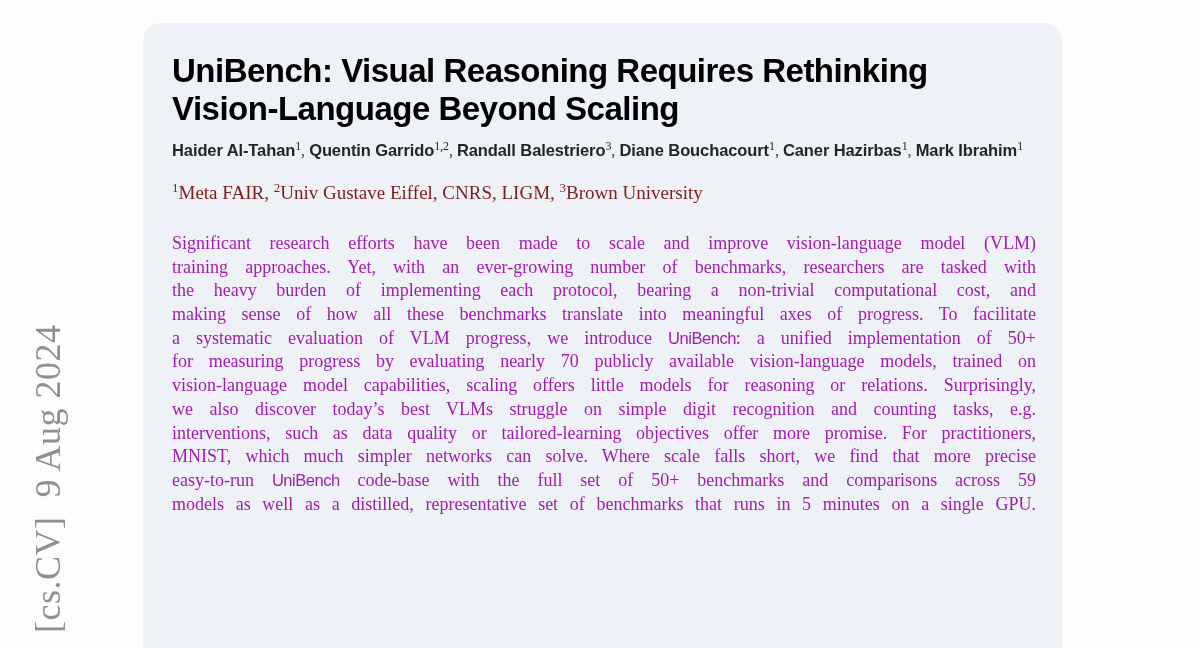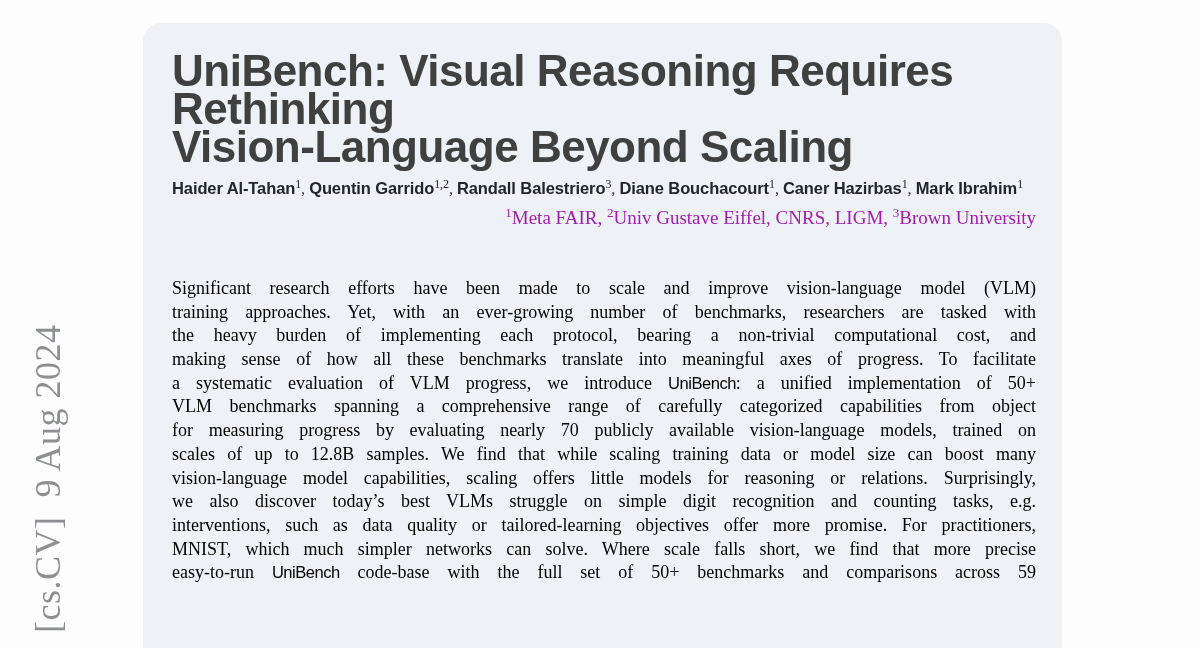--- a/index.html
+++ b/index.html
@@ -31,61 +31,60 @@
   .card {
     position: absolute;
     left: 143px; top: 23px;
     width: 919px; height: 660px;
     background: #eef1f5;
     border-radius: 18px;
     padding: 29px 26px 0 29px;
   }
   .title {
     margin: 0 0 9px 0;
-    font-size: 44px;
+    font-size: 33px;
     font-weight: bold;
     letter-spacing: -0.5px;
     line-height: 38px;
-    color: #404040;
+    color: #000000;
   }
   .authors {
     width: 864px;
     font-size: 16.5px;
     font-weight: bold;
     letter-spacing: -0.1px;
     color: #21262c;
     line-height: 26px;
-    margin-bottom: 3px;
+    margin-bottom: 16px;
   }
   .authors sup, .affiliations sup {
     font-family: "Liberation Serif", serif;
     font-weight: normal;
     font-size: 12px;
     line-height: 0;
     vertical-align: super;
   }
   .authors .sep {
     font-family: "Liberation Serif", serif;
     font-weight: normal;
     color: #3d4651;
   }
   .affiliations {
     font-family: "Liberation Serif", serif;
     font-size: 19px;
-    color: #a21caf;
+    color: #7f1d1d;
     line-height: 26px;
-    text-align: right;
   }
   .affiliations sup { font-size: 13px; }
   .abstract {
-    margin-top: 46px;
+    margin-top: 26px;
     width: 864px;
     font-family: "Liberation Serif", serif;
     font-size: 18px;
-    color: #000000;
+    color: #a21caf;
   }
   .abs-line {
     text-align: justify;
     text-align-last: justify;
     line-height: 23.7px;
     height: 23.7px;
     overflow: visible;
   }
   .tt {
     font-family: Liberation Sans, sans-serif;
@@ -110,24 +109,23 @@
     <div class="authors" id="authors"><span class="author-name">Haider Al-Tahan</span><sup>1</sup><span class="sep">, </span><span class="author-name">Quentin Garrido</span><sup>1,2</sup><span class="sep">, </span><span class="author-name">Randall Balestriero</span><sup>3</sup><span class="sep">, </span><span class="author-name">Diane Bouchacourt</span><sup>1</sup><span class="sep">, </span><span class="author-name">Caner Hazirbas</span><sup>1</sup><span class="sep">, </span><span class="author-name">Mark Ibrahim</span><sup>1</sup></div>
 
     <div class="affiliations" id="affiliations"><sup>1</sup><span>Meta FAIR, </span><sup>2</sup><span>Univ Gustave Eiffel, CNRS, LIGM, </span><sup>3</sup><span>Brown University</span></div>
 
     <div class="abstract" id="abstract">
         <div class="abs-line">Significant research efforts have been made to scale and improve vision-language model (VLM)</div>
         <div class="abs-line">training approaches. Yet, with an ever-growing number of benchmarks, researchers are tasked with</div>
         <div class="abs-line">the heavy burden of implementing each protocol, bearing a non-trivial computational cost, and</div>
         <div class="abs-line">making sense of how all these benchmarks translate into meaningful axes of progress. To facilitate</div>
         <div class="abs-line">a systematic evaluation of VLM progress, we introduce <span class="tt">UniBench</span>: a unified implementation of 50+</div>
-        <div class="abs-line">VLM benchmarks spanning a comprehensive range of carefully categorized capabilities from object</div>
         <div class="abs-line">for measuring progress by evaluating nearly 70 publicly available vision-language models, trained on</div>
-        <div class="abs-line">scales of up to 12.8B samples. We find that while scaling training data or model size can boost many</div>
         <div class="abs-line">vision-language model capabilities, scaling offers little models for reasoning or relations. Surprisingly,</div>
         <div class="abs-line">we also discover today’s best VLMs struggle on simple digit recognition and counting tasks, e.g.</div>
         <div class="abs-line">interventions, such as data quality or tailored-learning objectives offer more promise. For practitioners,</div>
         <div class="abs-line">MNIST, which much simpler networks can solve. Where scale falls short, we find that more precise</div>
         <div class="abs-line">easy-to-run <span class="tt">UniBench</span> code-base with the full set of 50+ benchmarks and comparisons across 59</div>
+        <div class="abs-line">models as well as a distilled, representative set of benchmarks that runs in 5 minutes on a single GPU.</div>
       </div>
 
   </div>
 </div>
 
 </body></html>

